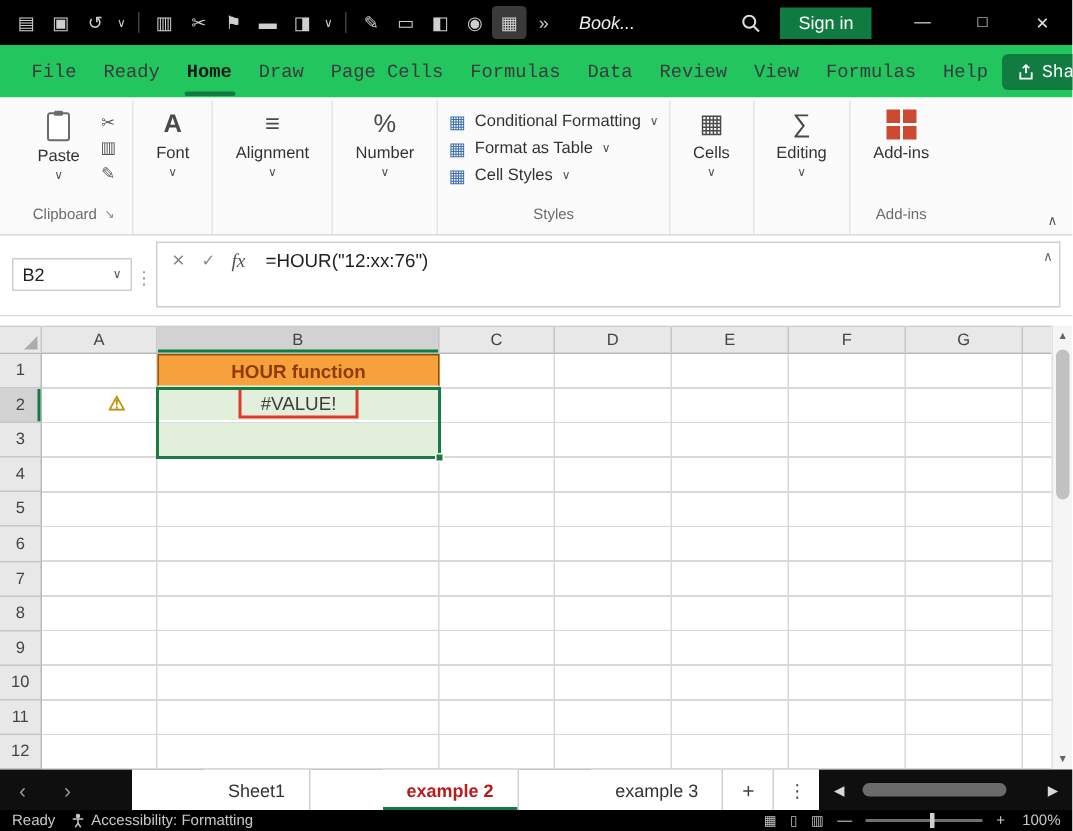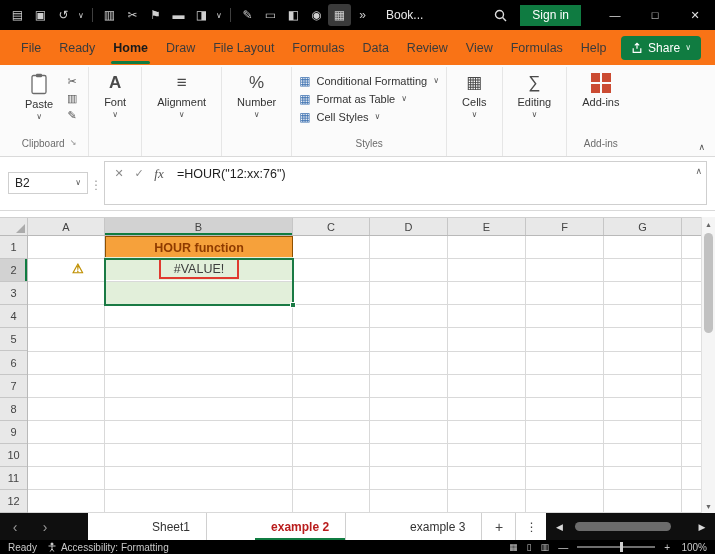--- a/index.html
+++ b/index.html
@@ -7,29 +7,29 @@
   body { font-family:"Liberation Sans", sans-serif; overflow:hidden; background:#fff; }
   .app { position:relative; width:715px; height:554px; display:flex; flex-direction:column; overflow:hidden; }
 
   
   .titlebar { height:30px; background:#000; display:flex; align-items:center; color:#d8d8d8; font-size:12px; flex:0 0 auto; }
   .tb-icons { display:flex; align-items:center; padding-left:6px; }
   .tb-icon { width:23px; height:22px; display:flex; align-items:center; justify-content:center; font-size:12px; color:#cfcfcf; cursor:default; }
   .tb-icon.small { width:12px; font-size:8px; }
   .tb-icon.hl { background:#3a3a3a; border-radius:3px; }
   .tb-sep { width:1px; height:14px; background:#3f3f3f; margin:0 5px; }
-  .tb-title { margin-left:12px; color:#eaeaea; }
+  .tb-title { margin-left:12px; color:#eaeaea;font-style:italic; }
   .tb-spacer { flex:1; }
   .tb-search { width:28px; display:flex; align-items:center; justify-content:center; }
   .signin-btn { background:#0F7B41; color:#fff; height:21px; padding:0 12px; display:flex; align-items:center; font-size:12px; margin:0 14px 0 6px; cursor:pointer; }
   .win-controls { display:flex; height:30px; }
   .win-btn { width:40px; display:flex; align-items:center; justify-content:center; color:#e0e0e0; font-size:11px; cursor:pointer; }
 
   
-  .menubar { height:35px; background:#f97316; display:flex; align-items:center; padding:0 14px 0 12px; font-size:12.5px; color:#3b3b3b; flex:0 0 auto; }
+  .menubar { height:35px; background:#22c55e; display:flex; align-items:center; padding:0 14px 0 12px; font-size:12.5px; color:#3b3b3b; flex:0 0 auto;font-family:Liberation Mono, monospace; }
   .menu-tab { padding:10px 9px; position:relative; cursor:pointer; white-space:nowrap; }
   .menu-tab.active { font-weight:bold; color:#1a1a1a; }
   .menu-tab.active::after { content:""; position:absolute; left:7px; right:7px; bottom:1px; height:3px; background:#107C41; border-radius:2px; }
   .share-btn { margin-left:auto; background:#107C41; color:#fff; border-radius:4px; height:24px; display:flex; align-items:center; gap:5px; padding:0 10px; font-size:12px; cursor:pointer; }
   .share-btn .chev { color:#e8f5ec; }
 
   
   .ribbon { height:92px; background:#FBFBFB; border-bottom:1px solid #dadada; display:flex; padding:2px 2px 0 10px; position:relative; flex:0 0 auto; }
   .rgroup { display:flex; flex-direction:column; border-right:1px solid #e6e6e6; padding:0 7px; }
   .rgroup:last-of-type { border-right:none; }
@@ -154,21 +154,21 @@
       <div class="win-btn">□</div>
       <div class="win-btn">✕</div>
     </div>
   </div>
 
   <div class="menubar">
     <span class="menu-tab">File</span>
     <span class="menu-tab">Ready</span>
     <span class="menu-tab active">Home</span>
     <span class="menu-tab">Draw</span>
-    <span class="menu-tab">File Layout</span>
+    <span class="menu-tab">Page Cells</span>
     <span class="menu-tab">Formulas</span>
     <span class="menu-tab">Data</span>
     <span class="menu-tab">Review</span>
     <span class="menu-tab">View</span>
     <span class="menu-tab">Formulas</span>
     <span class="menu-tab">Help</span>
     <div class="share-btn">
       <svg width="12" height="12" viewBox="0 0 12 12" stroke="#ffffff" fill="none" stroke-width="1.2">
           <path d="M6 1.4 v5.4"></path>
           <path d="M3.8 3.4 L6 1.4 L8.2 3.4"></path>

